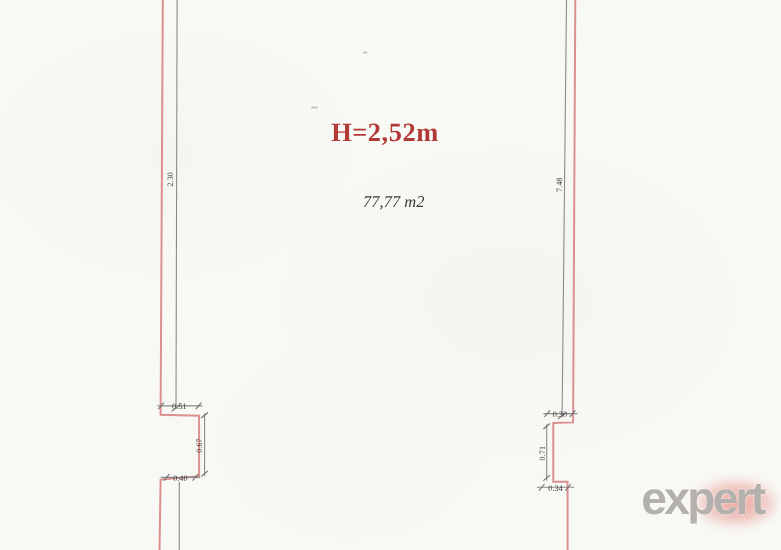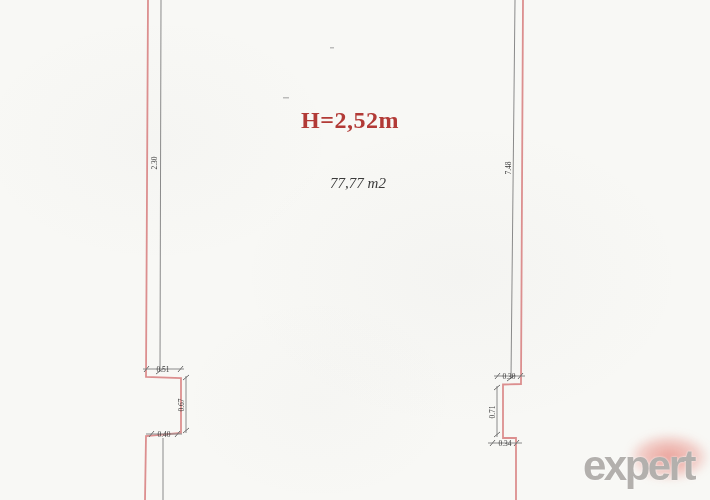--- a/index.html
+++ b/index.html
@@ -31,21 +31,20 @@
   .logo-glow{
     position:absolute;left:32px;top:0px;width:108px;height:62px;border-radius:50%;
     background:radial-gradient(closest-side, rgba(224,88,76,0.55), rgba(224,88,76,0.25) 55%, rgba(224,88,76,0) 75%);
     filter:blur(4px);
   }
   .logo-text{
     position:absolute;left:0;top:6px;
     font-family:"Liberation Sans", sans-serif;font-weight:bold;font-size:42px;line-height:1;
     color:#b3b0ad;letter-spacing:-2.5px;
     text-shadow:0 0 2px rgba(255,255,255,0.9);
-    margin-top:13px;
   }
 </style>
 </head>
 <body>
 
 <div class="page">
 
   <svg class="plan" width="710" height="500" viewBox="0 0 710 500">
 
     <path class="wall" d="M148,0 L146,377 L181,378 L181,433 L146,436 L145,500"></path>

